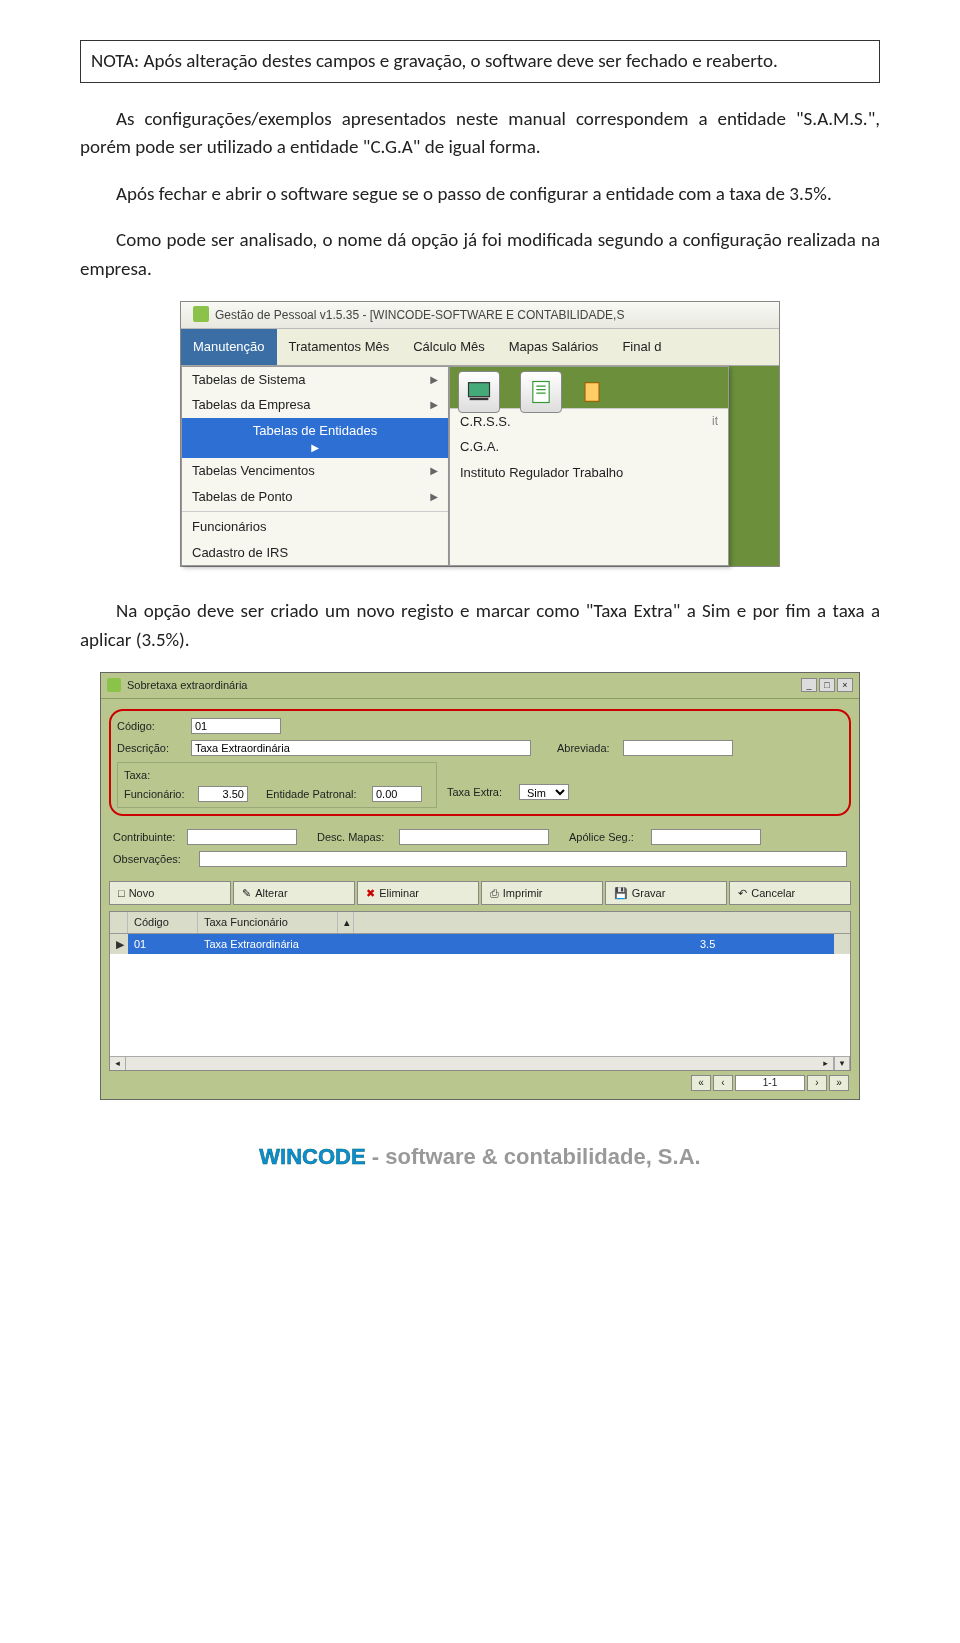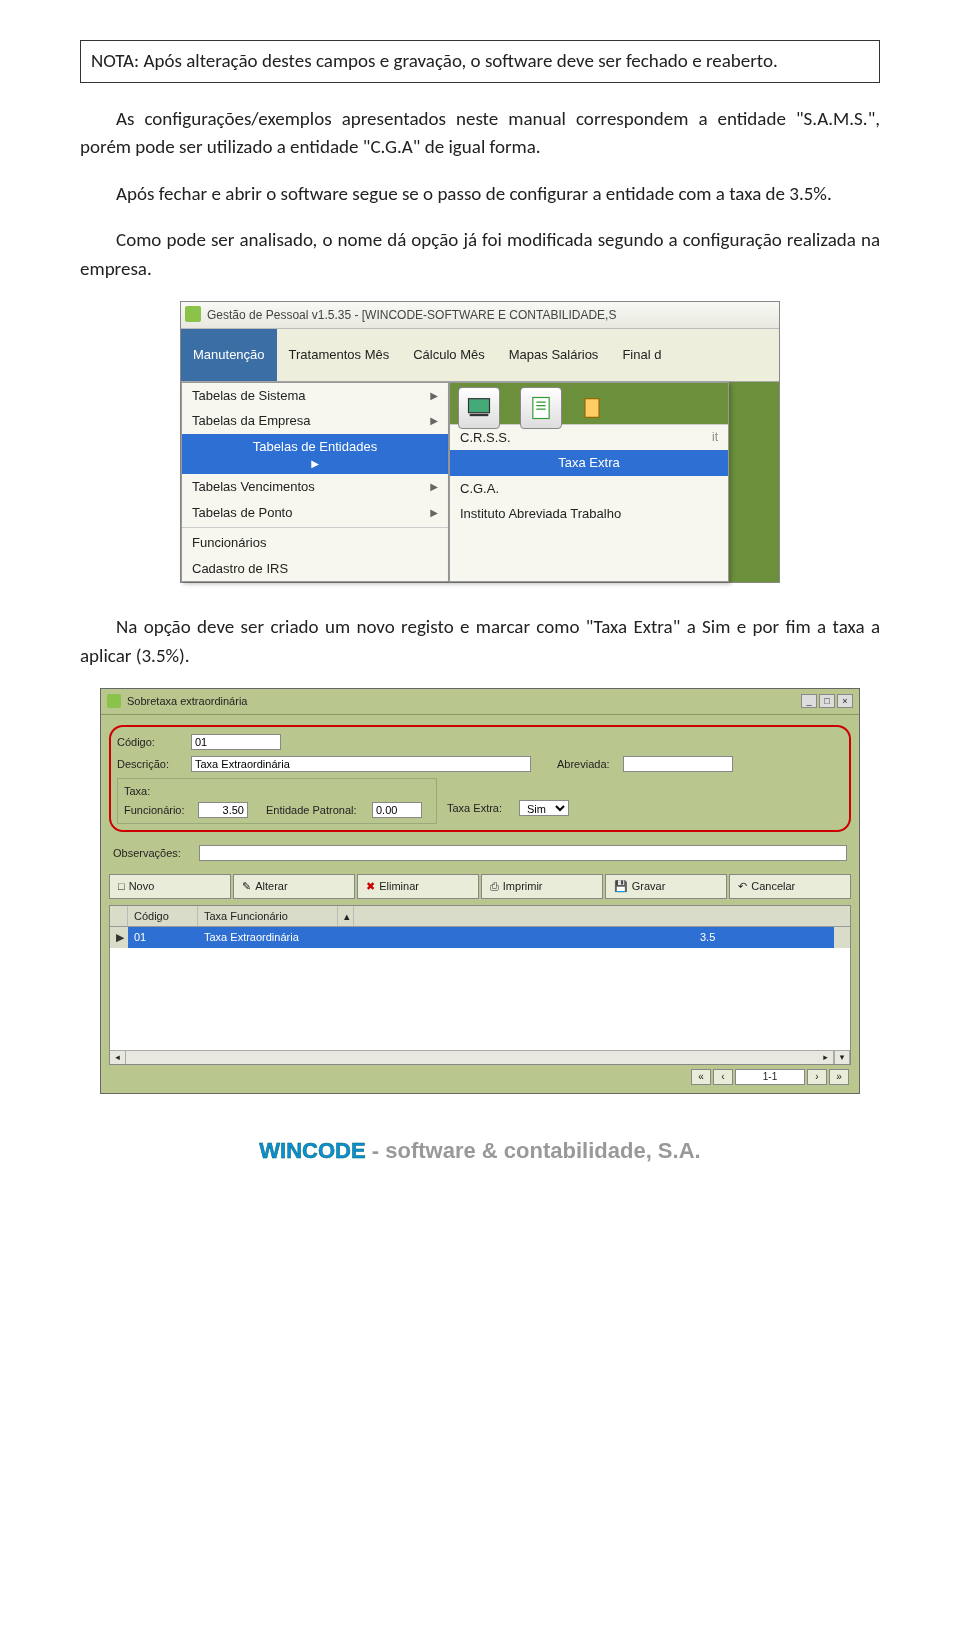--- a/index.html
+++ b/index.html
@@ -25,40 +25,40 @@
   .shot1 {
     width: 600px;
     margin: 10px auto 30px auto;
     border: 1px solid #888;
     background: #e8e8e0;
     font-family: "Segoe UI", Tahoma, sans-serif;
     font-size: 13px;
   }
   .shot1-title {
     background: linear-gradient(#f9f9f5, #e8e8e0);
-    padding: 4px 4px;
+    padding: 4px 12px;
     display: flex;
     align-items: flex-start;
     gap: 6px;
     border-bottom: 1px solid #bbb;
     font-size: 12px;
     color: #444;
   }
   .shot1-title .title-icon {
     width: 16px; height: 16px;
     background: #8bc34a;
     border-radius: 2px;
     display: inline-block;
   }
   .shot1-menu {
     background: #eeeedd;
     display: flex;
     border-bottom: 1px solid #aaa;
   }
-  .shot1-menu div { padding: 16px 12px; cursor: default; }
+  .shot1-menu div { padding: 8px 12px; cursor: default; }
   .shot1-menu .sel {
     background: #3a6ea5;
     color: #fff;
   }
   .shot1-body {
     display: flex;
     background: #6b8f3b;
   }
   .shot1-dropdown {
     background: #f7f7f0;
@@ -298,28 +298,25 @@
           <div class="tb-icon" style="border:none;background:none;width:20px">
             <svg width="20" height="28" viewBox="0 0 12 24">
                 <path d="M0 4 L12 4 L12 20 L0 20 Z" fill="#fc6" stroke="#960"></path>
               </svg>
           </div>
         </div>
         <div class="dd-item">
           <span>C.R.S.S.</span>
           <span style="font-size:12px;color:#888">it</span>
         </div>
-        <div class="dd-item sel">
-          <span>Taxa Extra</span>
-        </div>
         <div class="dd-item">
           <span>C.G.A.</span>
         </div>
         <div class="dd-item">
-          <span>Instituto Abreviada Trabalho</span>
+          <span>Instituto Regulador Trabalho</span>
         </div>
       </div>
     </div>
   </div>
 </div>
 
 <p class="para indent">Na opção deve ser criado um novo registo e marcar como "Taxa Extra" a Sim e por fim a taxa a aplicar (3.5%).</p>
 
 <div class="shot2">
   <div class="shot2-title">
@@ -359,20 +356,28 @@
         <label style="min-width:66px">Taxa Extra:</label>
         <select style="width:50px">
           <option>Sim</option>
         </select>
       </div>
     </div>
   </div>
 
   <div class="lower-rows">
     <div class="form-row">
+      <label>Contribuinte:</label>
+      <input style="width: 110px;">
+      <label style="min-width:76px;margin-left:14px">Desc. Mapas:</label>
+      <input style="width: 150px;">
+      <label style="min-width:76px;margin-left:14px">Apólice Seg.:</label>
+      <input style="width: 110px;">
+    </div>
+    <div class="form-row">
       <label style="min-width:80px">Observações:</label>
       <input style="flex: 1 1 0%;">
     </div>
   </div>
 
   <div class="btn-row">
     <div class="btn">
         <span class="bi">□</span>
         <span>Novo</span>
       </div>

